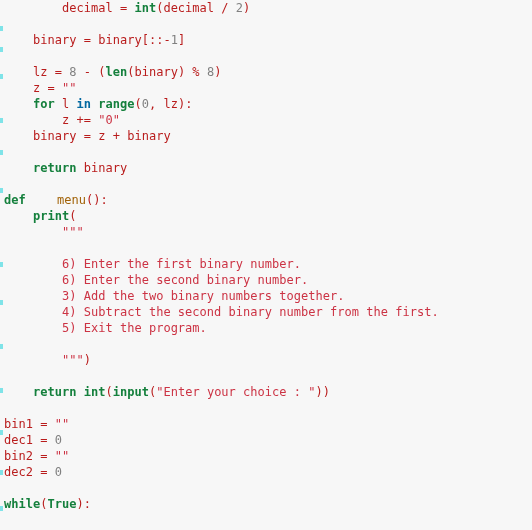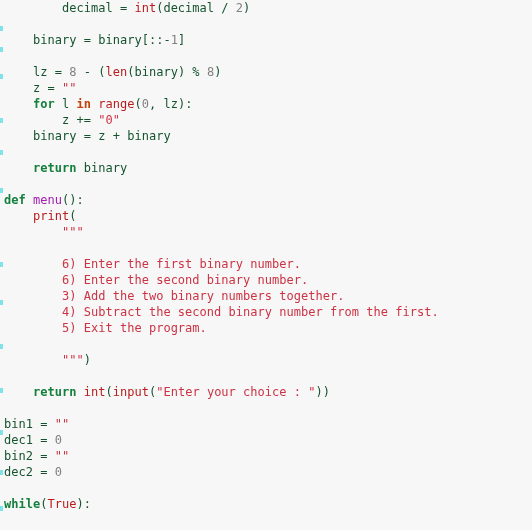--- a/index.html
+++ b/index.html
@@ -50,26 +50,26 @@
     letter-spacing: 0.02px;
     tab-size: 4;
   }
   .ln {
     display: block;
     height: 16px;
     padding-left: 4px;
   }
   
   .kw   { color: #15803d; font-weight: bold; }   
-  .kwin { color: #c2410c; font-weight: bold; }   
-  .bi   { color: #b91c1c; }                      
-  .fn   { color: #a21caf; }                      
+  .kwin { color: #0369a1; font-weight: bold; }   
+  .bi   { color: #15803d; font-weight: bold; }                      
+  .fn   { color: #a16207; margin-left: 24px; }                      
   .str  { color: #cc3344; }                      
   .num  { color: #808080; }
-  .pl   { color: #14532d; }
+  .pl   { color: #b91c1c; }
 </style>
 </head>
 <body>
 
 <div id="editor">
 
   <div id="gutter-markers">
       <div class="gutter-mark" style="top: 26px; background: rgb(127, 227, 232);"></div>
       <div class="gutter-mark" style="top: 47px; background: rgb(127, 227, 232);"></div>
       <div class="gutter-mark" style="top: 74px; background: rgb(127, 227, 232);"></div>

